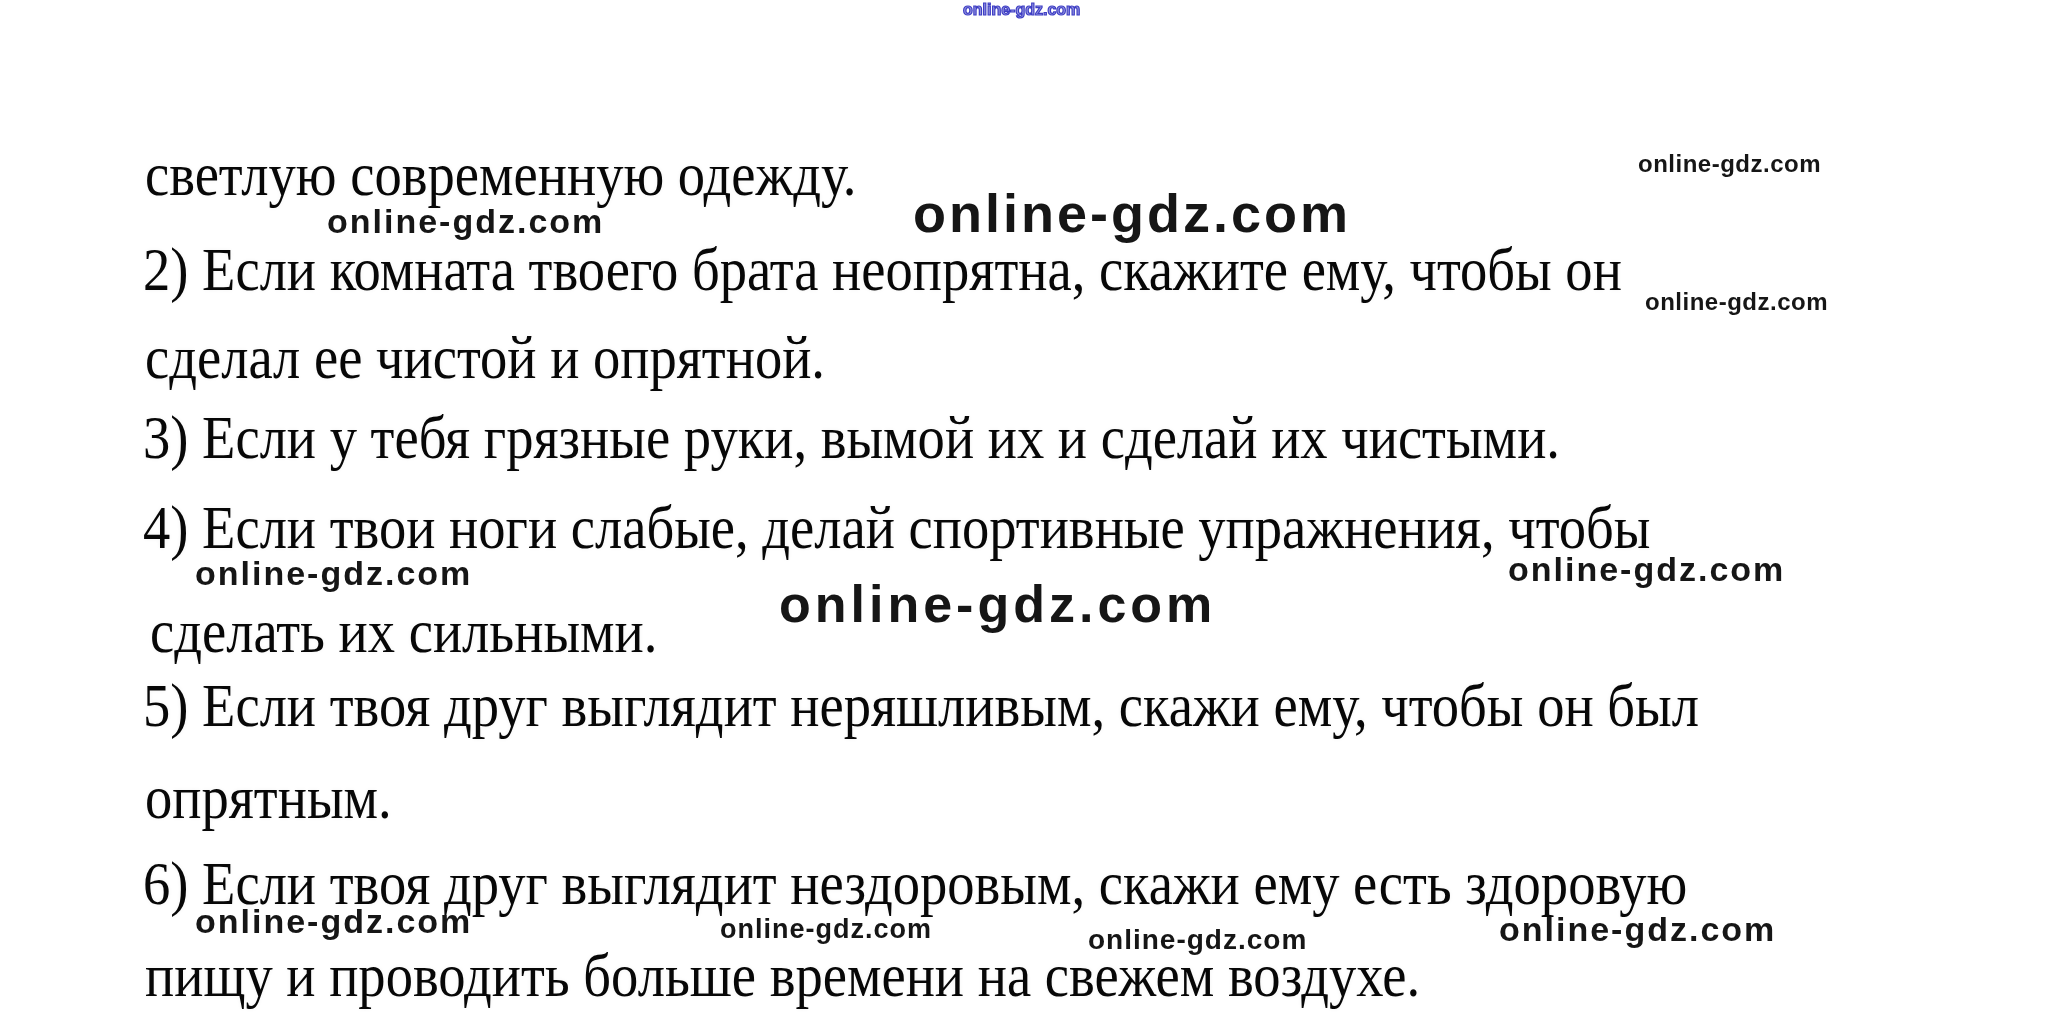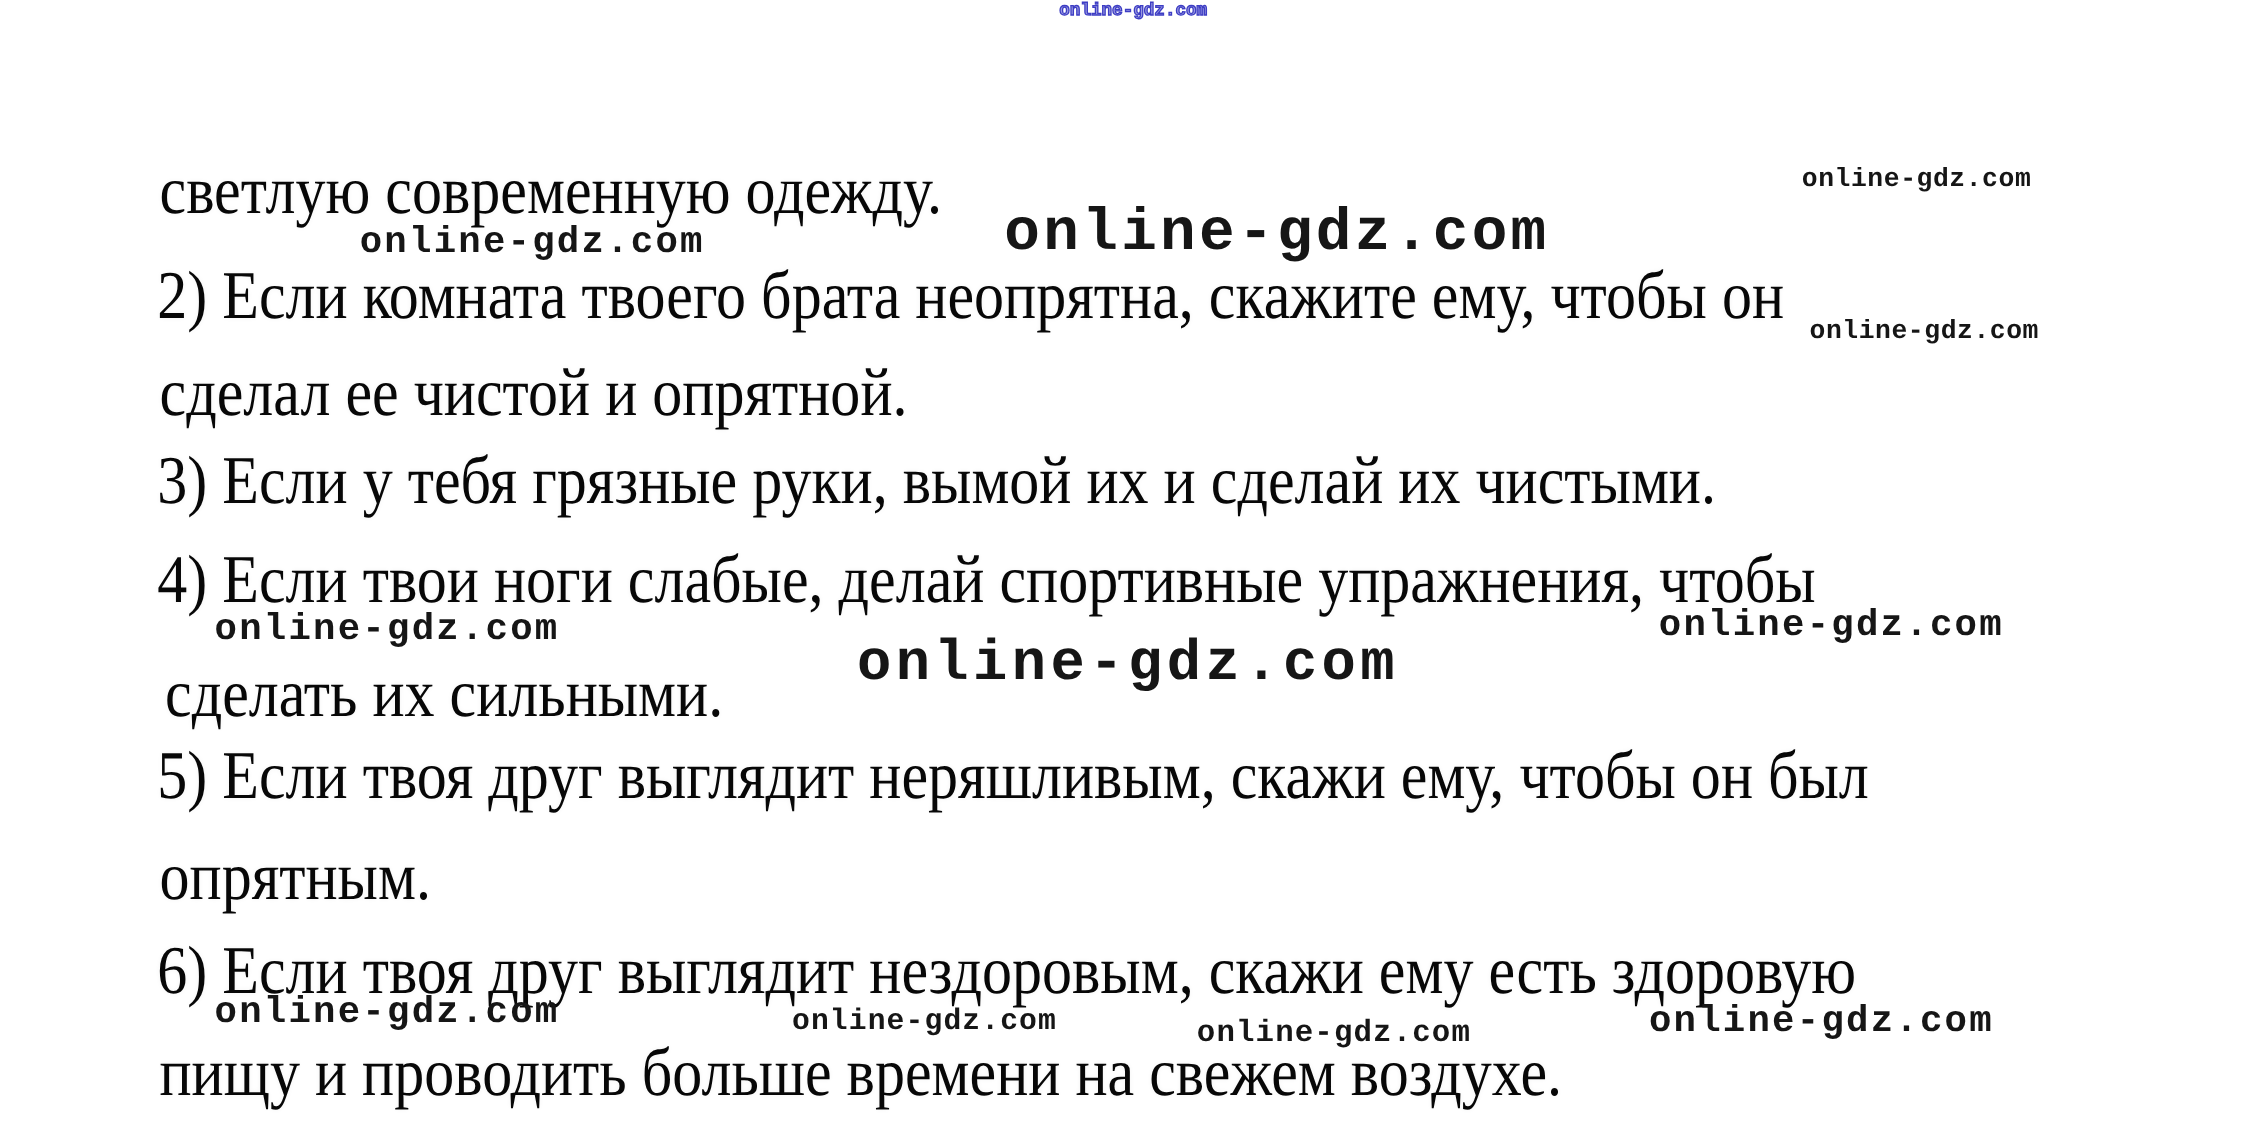--- a/index.html
+++ b/index.html
@@ -22,21 +22,21 @@
     font-weight: 400;
     color: #070707;
     line-height: 1;
     transform: scaleX(0.88);
     transform-origin: left top;
     text-shadow: 0 0 5px rgba(0,0,0,0.05);
   }
   .wm {
     position: absolute;
     white-space: nowrap;
-    font-family: Liberation Mono, monospace;
+    font-family: Liberation Sans, sans-serif;
     font-weight: 700;
     color: #161616;
     line-height: 1;
     text-align: right;
   }
   .wm-outline-blue {
     color: #9a9ae0;
     -webkit-text-stroke: 1.2px #3d3dc4;
   }
 </style>

